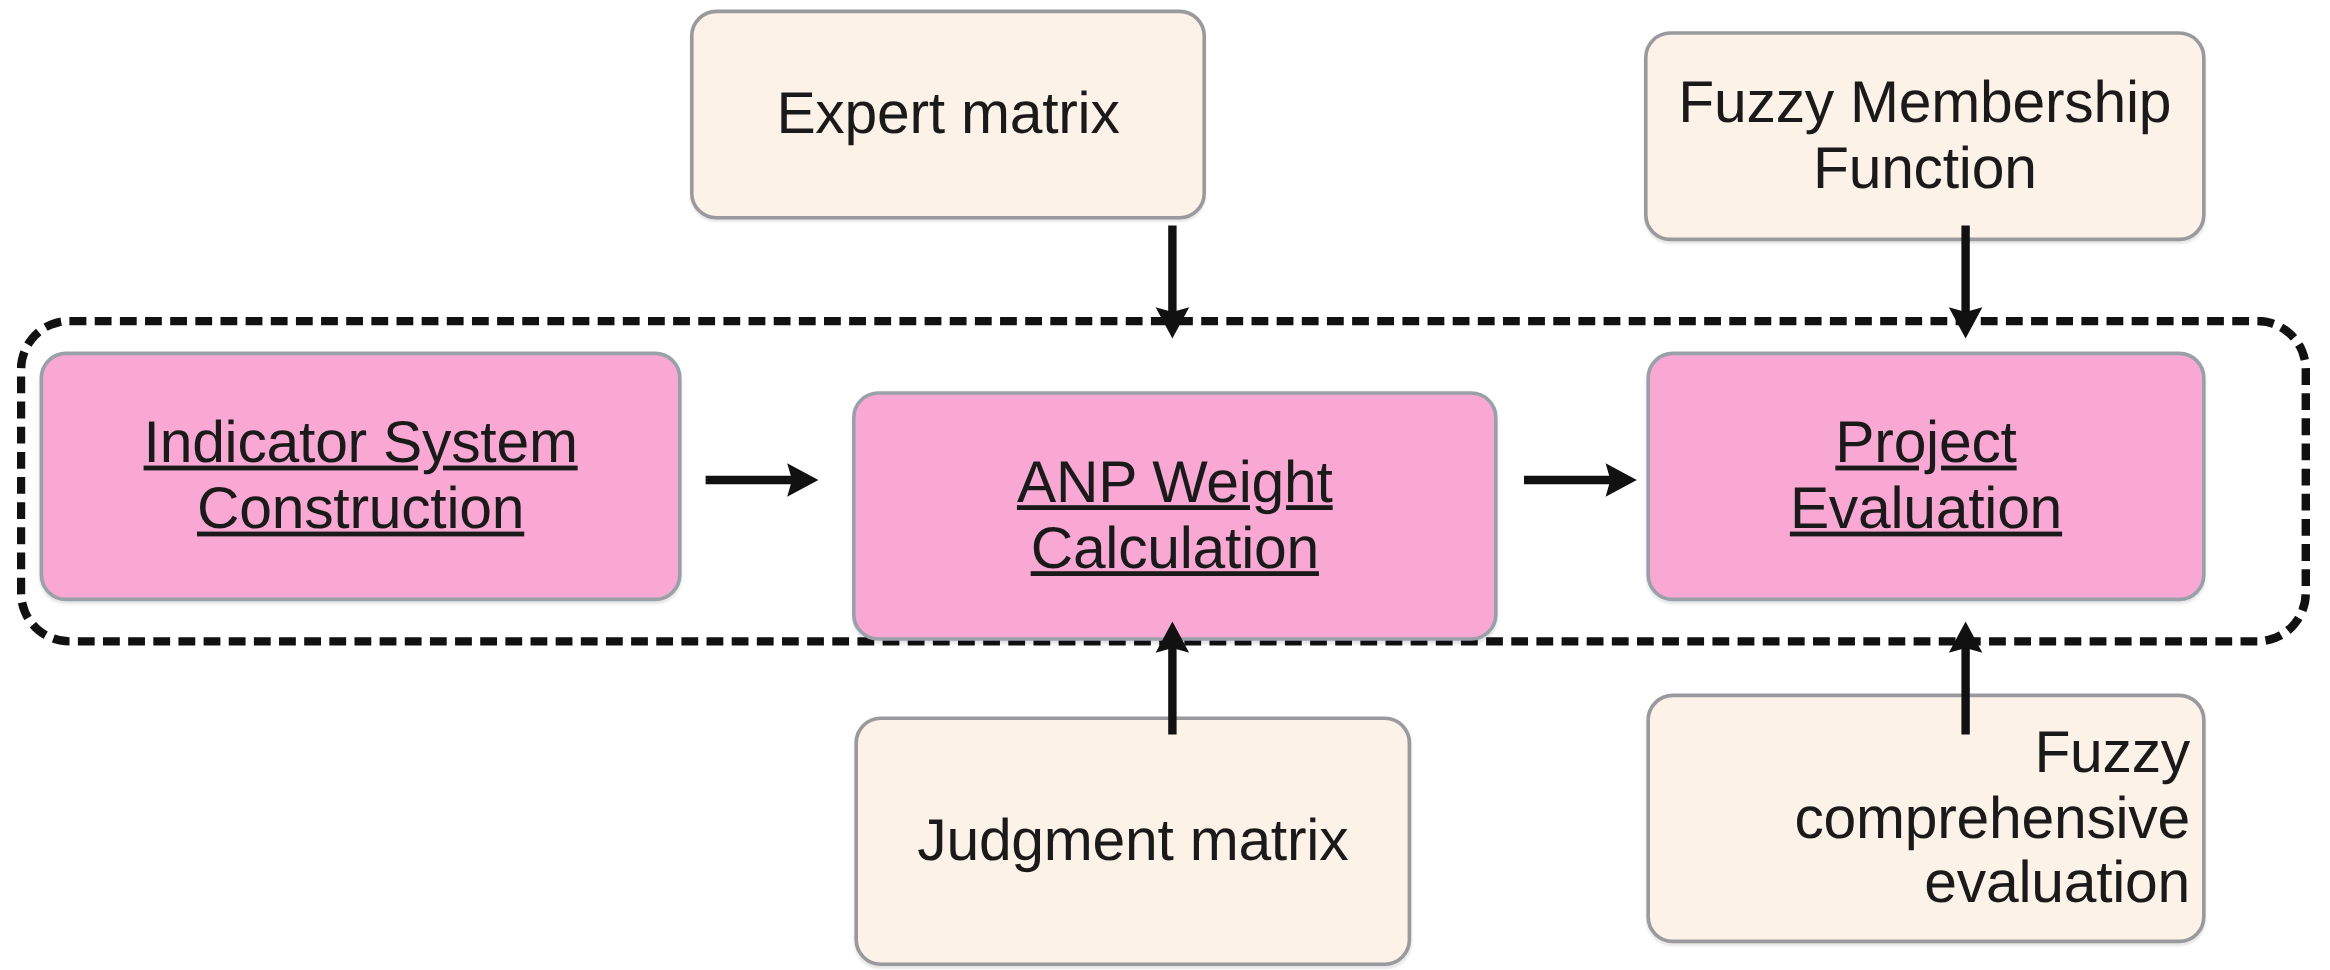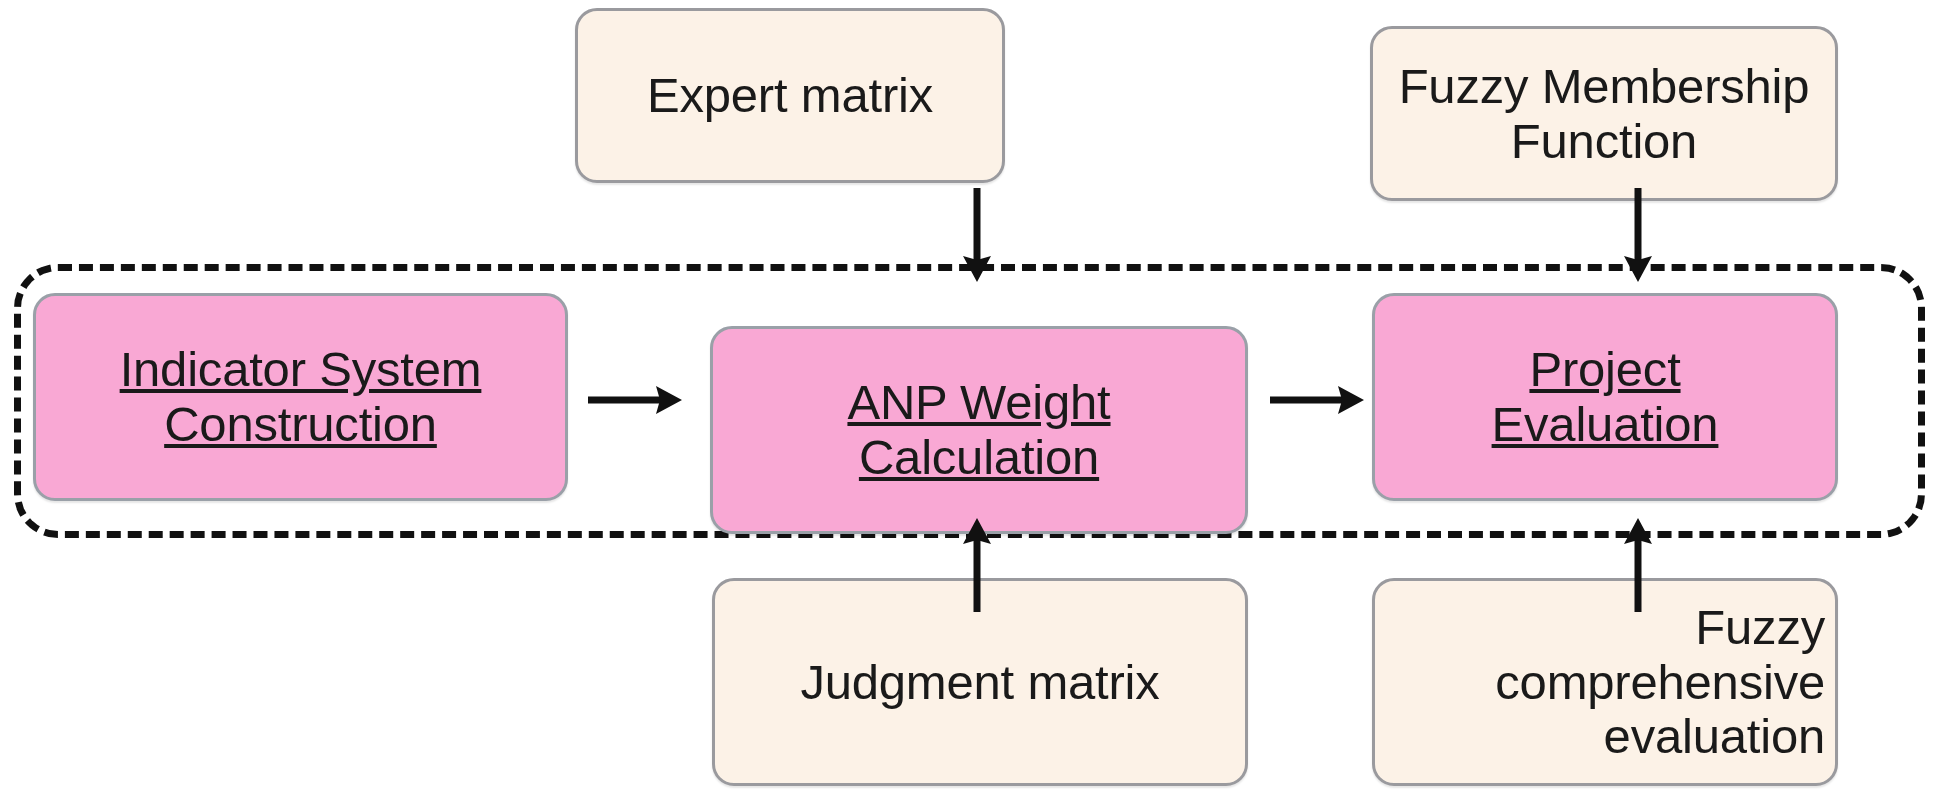--- a/index.html
+++ b/index.html
@@ -63,21 +63,21 @@
   }
 
   
   #box-expert-scoring   { left: 575px;  top: 8px;   width: 430px; height: 175px; }
   #box-fuzzy-membership { left: 1370px; top: 26px;   width: 468px; height: 175px; }
 
   #box-indicator-system { left: 33px;   top: 293px; width: 535px; height: 208px; }
   #box-anp-weight       { left: 710px;  top: 310px; width: 538px; height: 208px; margin-top: 16px; }
   #box-project-eval     { left: 1372px; top: 293px; width: 466px; height: 208px; }
 
-  #box-judgment-matrix  { left: 712px;  top: 578px; width: 536px; height: 208px; }
+  #box-judgment-matrix  { left: 712px;  top: 597px; width: 464px; height: 208px; }
   #box-fuzzy-comp-eval  { left: 1372px; top: 578px; width: 466px; height: 208px; text-align: right; }
 
   
   .arrow {
     position: absolute;
   }
   .arrow svg { display: block; }
 
   #arrow-indicator-to-anp { left: 586px;  top: 378px; }
   #arrow-anp-to-project   { left: 1268px; top: 378px; }

